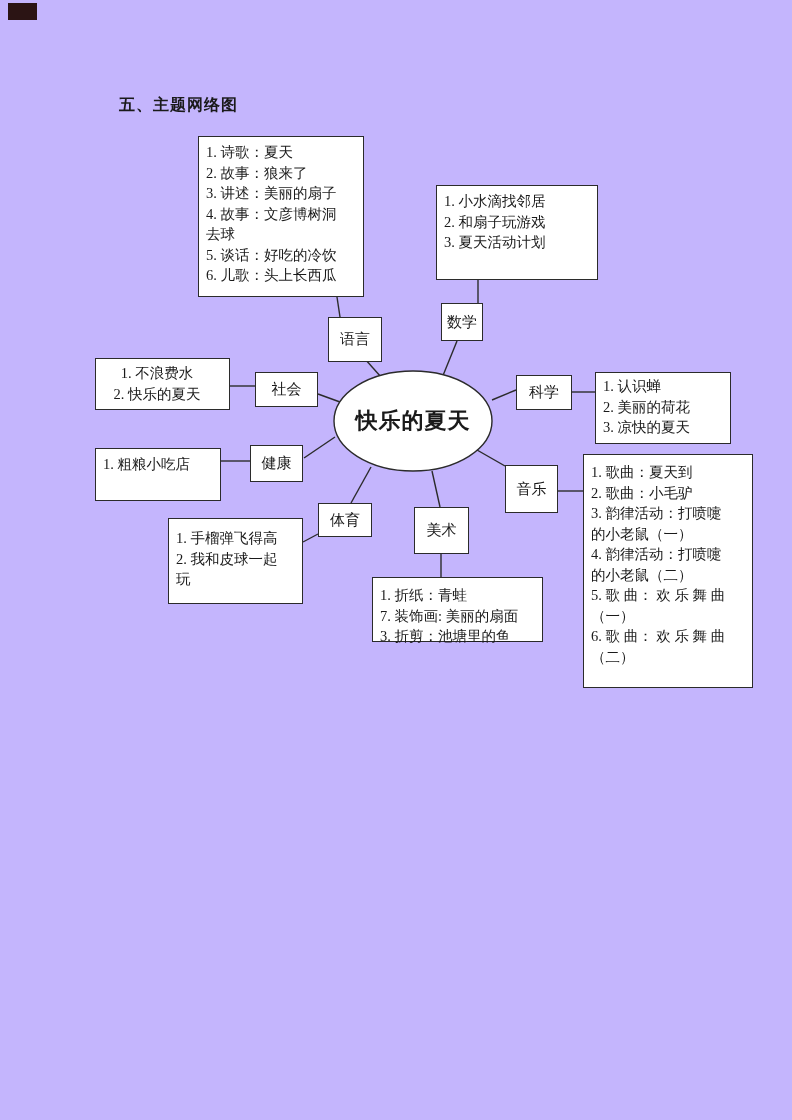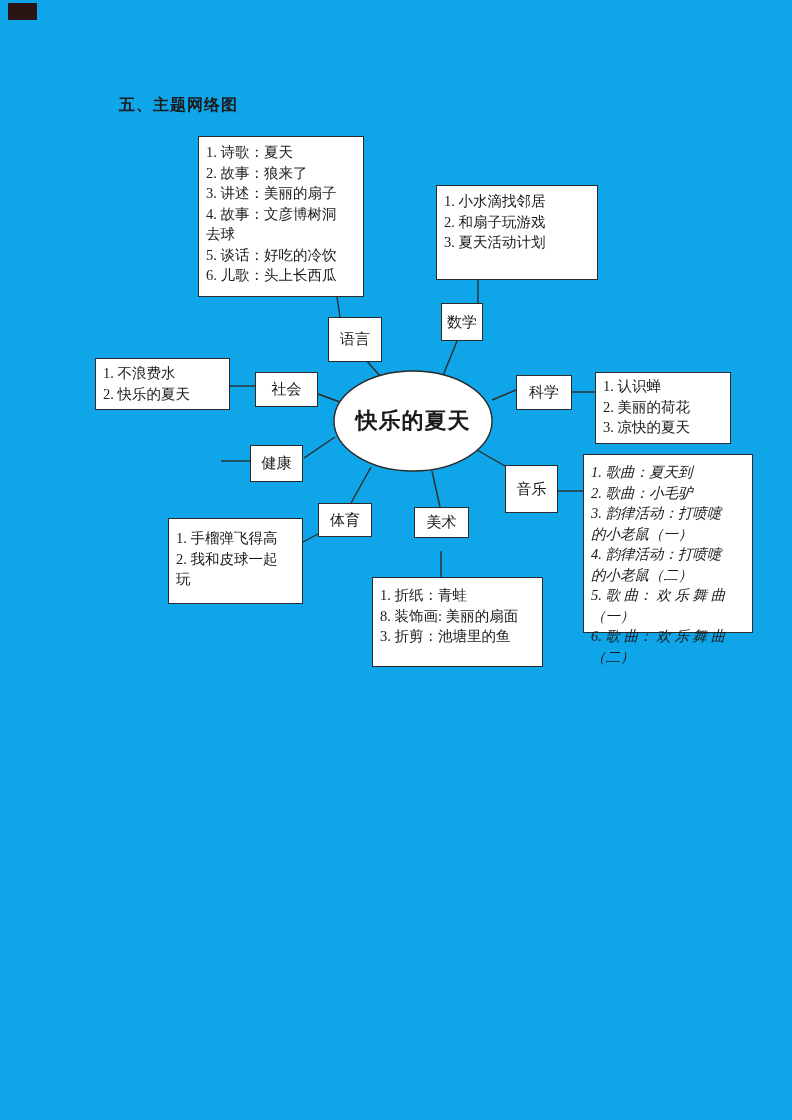--- a/index.html
+++ b/index.html
@@ -43,40 +43,40 @@
   .center-label{
     position:absolute;
     left:334px;top:371px;width:158px;height:100px;
     display:flex;align-items:center;justify-content:center;
     font-size:22px;font-weight:bold;letter-spacing:1px;
     white-space:nowrap;
   }
   
   .b-language{left:198px;top:136px;width:166px;height:161px;}
   .b-math{left:436px;top:185px;width:162px;height:95px;}
-  .b-society{left:95px;top:358px;width:135px;height:52px;padding-top:4px;}
+  .b-society{left:95px;top:358px;width:135px;height:52px;padding-top:4px;text-align:center;}
   .b-science{left:595px;top:372px;width:136px;height:72px;padding-top:3px;}
   .b-health{left:95px;top:448px;width:126px;height:53px;padding-top:5px;}
-  .b-music{left:583px;top:454px;width:170px;height:179px;padding-top:7px;font-style:italic;}
+  .b-music{left:583px;top:454px;width:170px;height:234px;padding-top:7px;}
   .b-pe{left:168px;top:518px;width:135px;height:86px;padding-top:9px;}
-  .b-art{left:372px;top:577px;width:171px;height:90px;padding-top:7px;}
+  .b-art{left:372px;top:577px;width:171px;height:65px;padding-top:7px;}
   
   .n-language{left:328px;top:317px;width:54px;height:45px;}
   .n-math{left:441px;top:303px;width:42px;height:38px;}
   .n-society{left:255px;top:372px;width:63px;height:35px;}
   .n-science{left:516px;top:375px;width:56px;height:35px;}
   .n-health{left:250px;top:445px;width:53px;height:37px;}
   .n-music{left:505px;top:465px;width:53px;height:48px;}
   .n-pe{left:318px;top:503px;width:54px;height:34px;}
-  .n-art{left:414px;top:507px;width:55px;height:31px;}
+  .n-art{left:414px;top:507px;width:55px;height:47px;}
 </style>
 </head>
 <body>
 
-<div class="page" style="color: rgb(26, 26, 26); background: #0ea5e9;">
+<div class="page" style="color: rgb(26, 26, 26); background: #c4b5fd;">
 
   <div class="scan-artifact" style="background: rgb(43, 20, 20);"></div>
 
   <div class="doc-title">五、主题网络图</div>
 
   <svg class="canvas" width="792" height="1120">
     <g stroke="#2b2b2b" stroke-width="1.4" fill="none">
       <line x1="337" y1="297" x2="340" y2="317"></line>
       <line x1="357" y1="350" x2="381" y2="377"></line>
       <line x1="478" y1="280" x2="478" y2="303"></line>
@@ -115,40 +115,43 @@
     </div>
   <div class="cbox b-society">
       <div class="ln">1. 不浪费水</div>
       <div class="ln">2. 快乐的夏天</div>
     </div>
   <div class="cbox b-science">
       <div class="ln">1. 认识蝉</div>
       <div class="ln">2. 美丽的荷花</div>
       <div class="ln">3. 凉快的夏天</div>
     </div>
+  <div class="cbox b-health">
+      <div class="ln">1. 粗粮小吃店</div>
+    </div>
   <div class="cbox b-music">
       <div class="ln">1. 歌曲：夏天到</div>
       <div class="ln">2. 歌曲：小毛驴</div>
       <div class="ln">3. 韵律活动：打喷嚏</div>
       <div class="ln">的小老鼠（一）</div>
       <div class="ln">4. 韵律活动：打喷嚏</div>
       <div class="ln">的小老鼠（二）</div>
       <div class="ln">5. 歌 曲： 欢 乐 舞 曲</div>
       <div class="ln">（一）</div>
       <div class="ln">6. 歌 曲： 欢 乐 舞 曲</div>
       <div class="ln">（二）</div>
     </div>
   <div class="cbox b-pe">
       <div class="ln">1. 手榴弹飞得高</div>
       <div class="ln">2. 我和皮球一起</div>
       <div class="ln">玩</div>
     </div>
   <div class="cbox b-art">
       <div class="ln">1. 折纸：青蛙</div>
-      <div class="ln">8. 装饰画: 美丽的扇面</div>
+      <div class="ln">7. 装饰画: 美丽的扇面</div>
       <div class="ln">3. 折剪：池塘里的鱼</div>
     </div>
 
   <div class="nbox n-language">语言</div>
   <div class="nbox n-math">数学</div>
   <div class="nbox n-society">社会</div>
   <div class="nbox n-science">科学</div>
   <div class="nbox n-health">健康</div>
   <div class="nbox n-music">音乐</div>
   <div class="nbox n-pe">体育</div>

